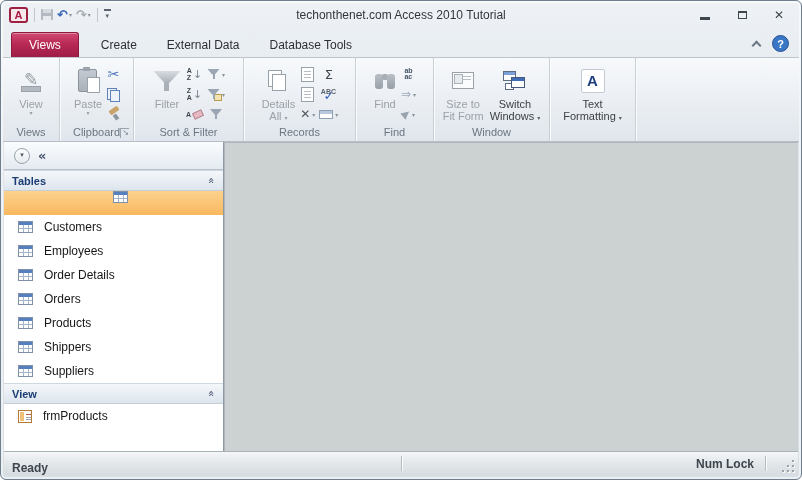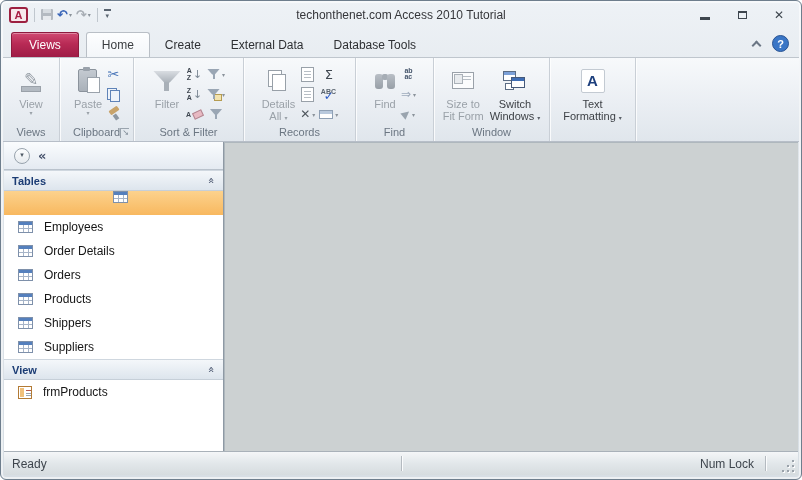--- a/index.html
+++ b/index.html
@@ -145,21 +145,21 @@
   .tbl-ic:after{content:"";position:absolute;left:0;top:3px;right:0;bottom:0;background:
     linear-gradient(to right,transparent 0,transparent 4px,#a6b4c8 4px,#a6b4c8 5px,transparent 5px,transparent 9px,#a6b4c8 9px,#a6b4c8 10px,transparent 10px),
     linear-gradient(to bottom,transparent 0,transparent 3px,#a6b4c8 3px,#a6b4c8 4px,transparent 4px);}
   .frm-ic{width:14px;height:13px;box-sizing:border-box;border:1px solid #b27a35;background:#fff;position:relative;flex:0 0 auto;}
   .frm-ic:before{content:"";position:absolute;left:1px;top:1px;width:4px;height:9px;background:#f0c07a;}
   .frm-ic:after{content:"";position:absolute;left:7px;top:3px;width:5px;height:1px;background:#b45b4e;box-shadow:0 3px 0 #9aa4ae,0 5px 0 #9aa4ae;}
   .docarea{flex:1;background:#ccd1d2;box-shadow:inset 1px 1px 0 #aeb7bd;}
 
   
   .statusbar{position:absolute;left:3px;right:3px;bottom:4px;height:24px;box-sizing:border-box;
-    background:linear-gradient(#f4f6f8,#e2e7ea 50%,#d6dcdf);border-top:1px solid #a9b1b9;display:flex;align-items:center;font-size:12px;color:#3e454d;}
+    background:linear-gradient(#f4f6f8,#e2e7ea 50%,#d6dcdf);border-top:1px solid #a9b1b9;display:flex;align-items:flex-end;font-size:12px;color:#3e454d;font-weight:bold;}
   .sb-left{padding-left:8px;flex:0 0 auto;}
   .sb-div1{position:absolute;left:397px;top:4px;bottom:4px;width:1px;background:#b4bac0;box-shadow:1px 0 0 #fbfcfd;}
   .sb-right{position:absolute;right:44px;top:0;bottom:0;display:flex;align-items:center;}
   .sb-div2{position:absolute;right:32px;top:4px;bottom:4px;width:1px;background:#b4bac0;box-shadow:1px 0 0 #fbfcfd;}
   .grip{position:absolute;right:4px;bottom:3px;width:13px;height:13px;}
   .grip i{position:absolute;width:2px;height:2px;background:#9aa2aa;box-shadow:1px 1px 0 #fdfdfe;}
   .grip .d1{right:0;bottom:0;} .grip .d2{right:5px;bottom:0;} .grip .d3{right:10px;bottom:0;}
   .grip .d4{right:0;bottom:5px;} .grip .d5{right:5px;bottom:5px;} .grip .d6{right:0;bottom:10px;}
 </style>
 </head>
@@ -198,21 +198,20 @@
         </div>
       <div class="wbtn">
           <span class="close-glyph g">✕</span>
         </div>
     </div>
   </div>
 
   <div class="tabrow">
     <div class="tabs">
       <div class="tab tab-file">Views</div>
-      <div class="tab tab-active">Home</div>
       <div class="tab">Create</div>
       <div class="tab">External Data</div>
       <div class="tab">Database Tools</div>
     </div>
     <div class="tabrow-right">
       <div class="chev-up"></div>
       <div class="helpbtn">?</div>
     </div>
   </div>
 
@@ -434,20 +433,24 @@
         <span class="shutter g">«</span>
       </div>
 
       <div class="navsection">
         <span class="lbl">Tables</span>
         <span class="sec-chev g">«</span>
       </div>
       <div class="navitem selected">
           <span class="tbl-ic"></span>
           <span>Categories</span>
+        </div>
+      <div class="navitem">
+          <span class="tbl-ic"></span>
+          <span>Customers</span>
         </div>
       <div class="navitem">
           <span class="tbl-ic"></span>
           <span>Employees</span>
         </div>
       <div class="navitem">
           <span class="tbl-ic"></span>
           <span>Order Details</span>
         </div>
       <div class="navitem">

